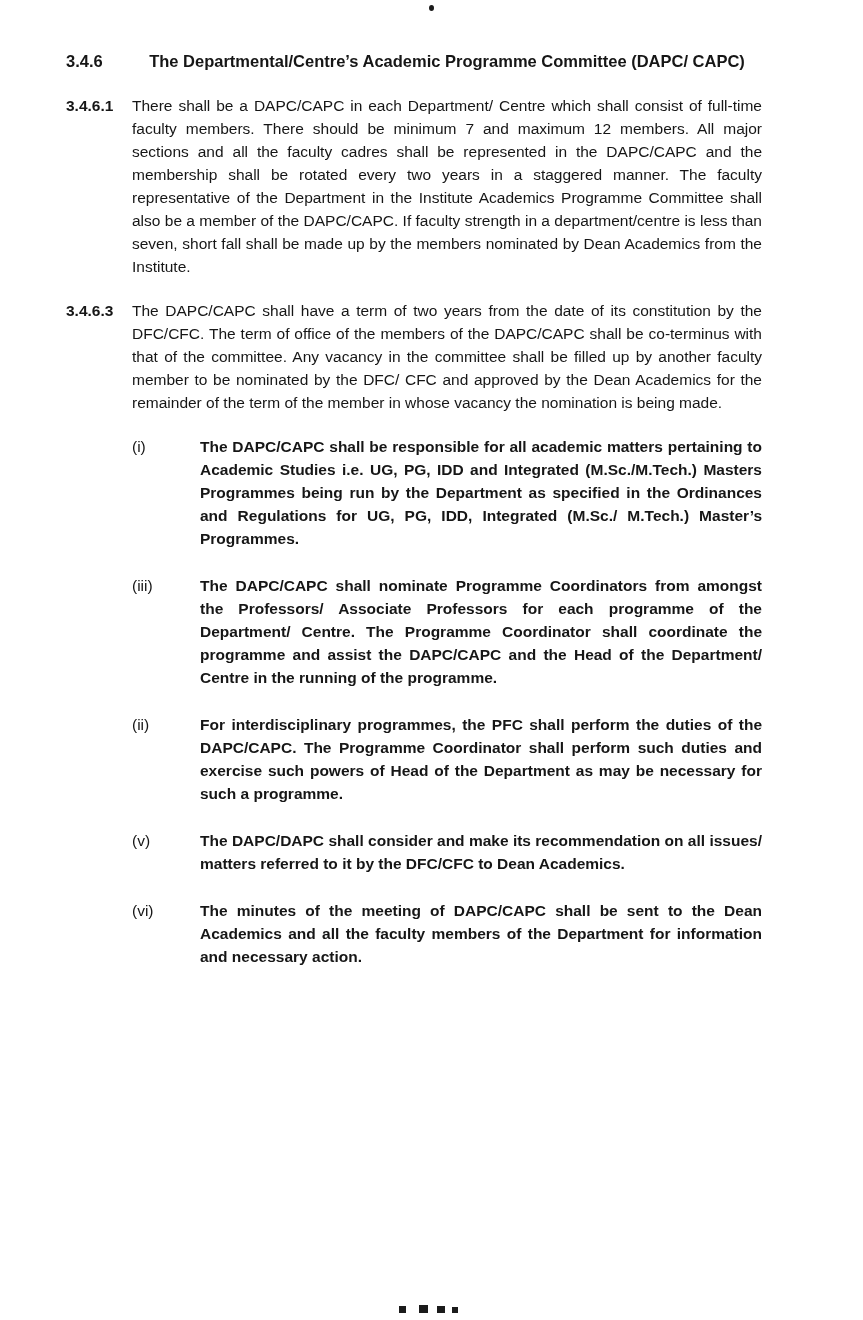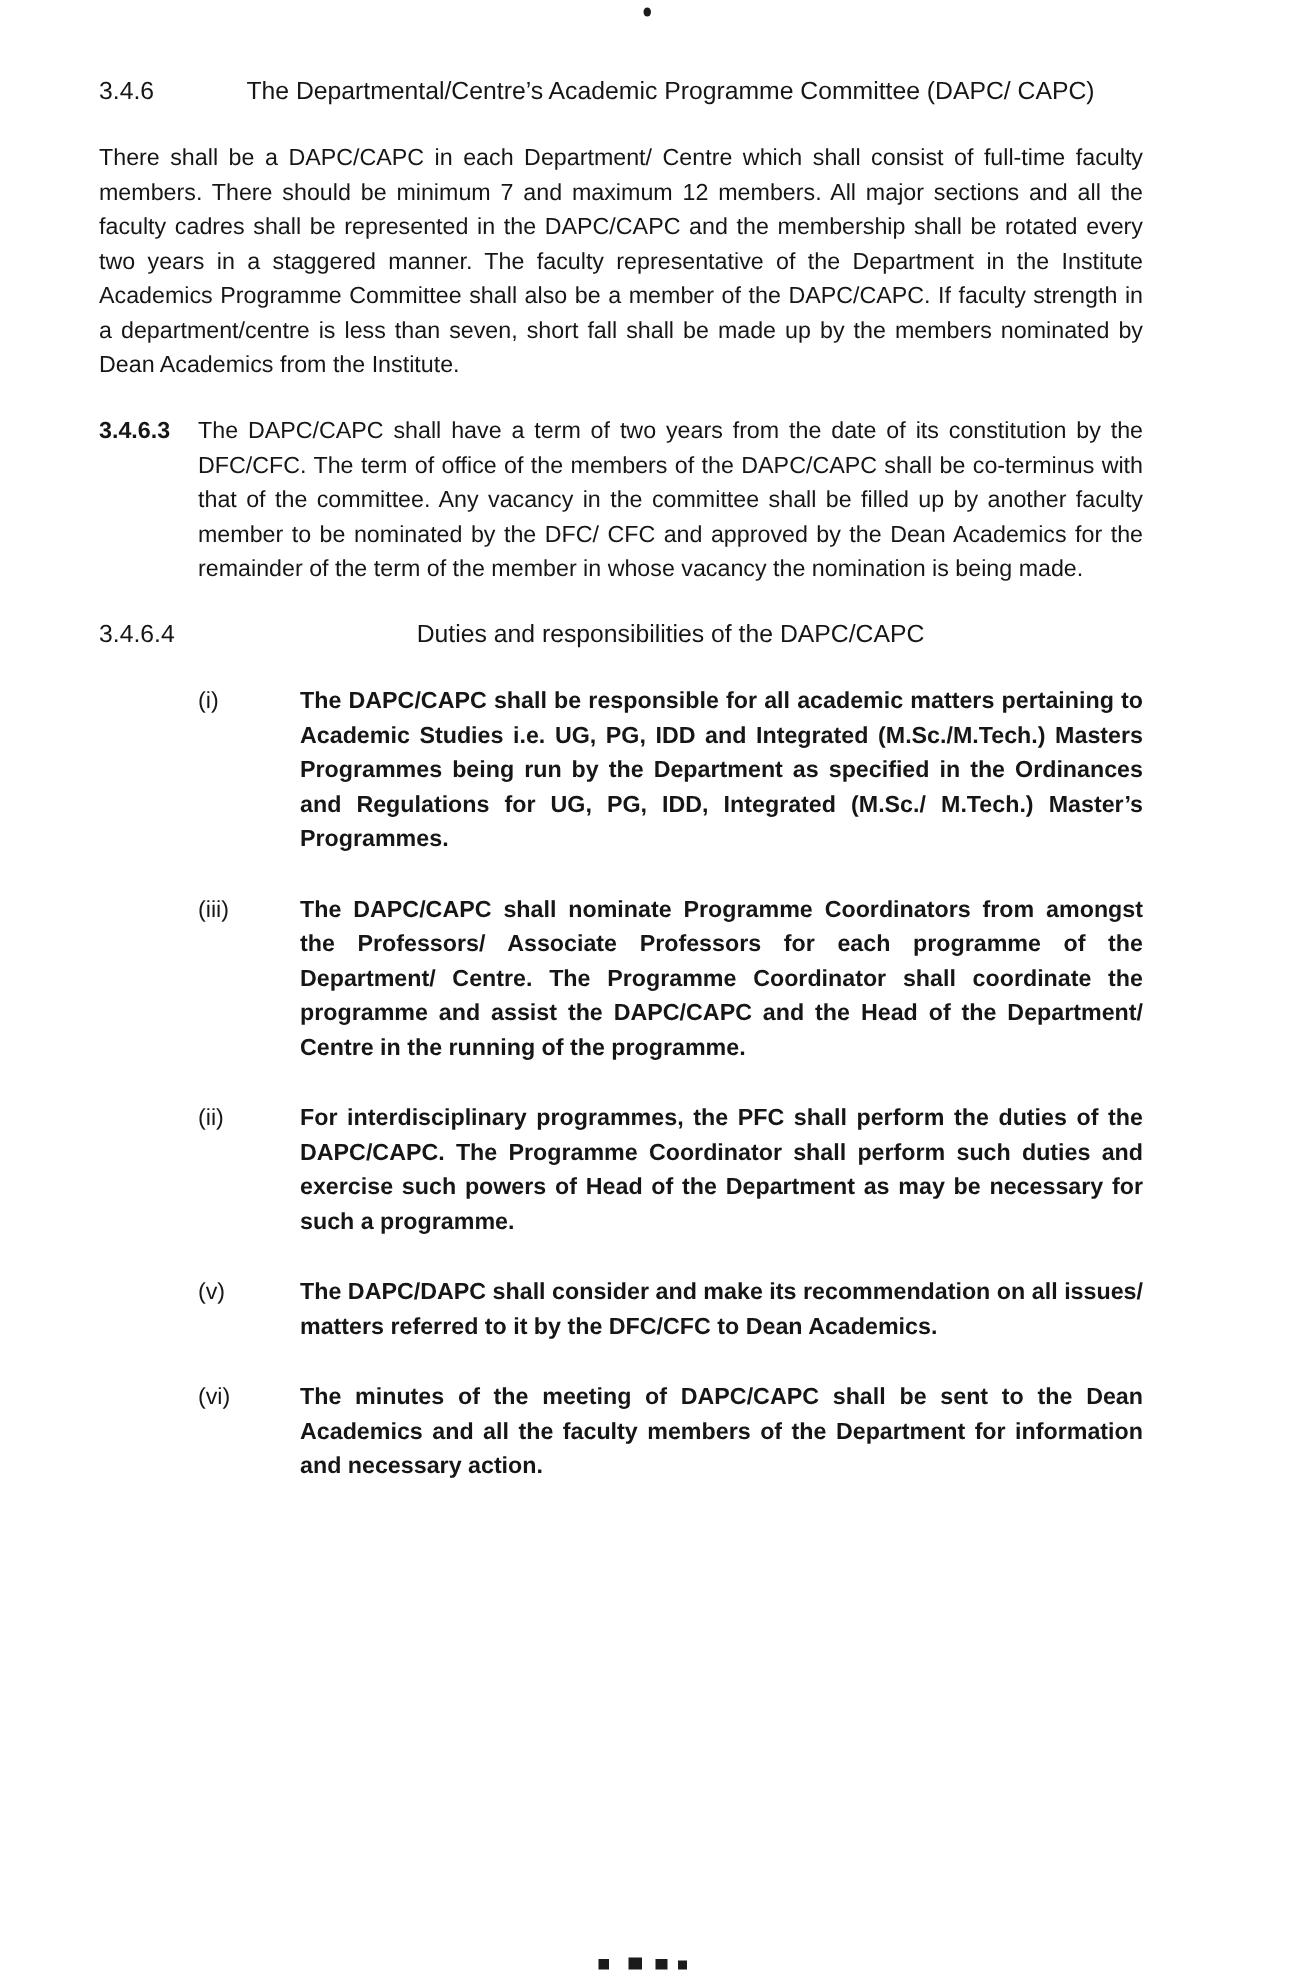--- a/index.html
+++ b/index.html
@@ -17,21 +17,21 @@
     position: absolute;
     left: 66px;
     top: 50px;
     width: 696px;
     font-size: 15.5px;
     line-height: 23px;
   }
   .sec { display: flex; margin-bottom: 21px; }
   .num { width: 66px; flex: 0 0 66px; font-weight: 700; }
   .body { flex: 1; text-align: justify; }
-  .sec.head .num, .sec.head .body { font-weight: 400; font-size: 16.5px; line-height: 23px; }
+  .sec.head .num, .sec.head .body { font-weight: 700; font-size: 16.5px; line-height: 23px; }
   .sec.head .body { text-align: center; }
   .duties { margin-left: 66px; margin-top: 0; }
   .duty { display: flex; margin-bottom: 24px; }
   .marker { width: 68px; flex: 0 0 68px; }
   .dbody { flex: 1; text-align: justify; font-weight: bold; }
   
   .frag { position: absolute; background: #1b1b1b; }
   .frag-top { left: 429px; top: 5px; width: 5px; height: 6px; border-radius: 50%; }
   .frag-b1 { left: 399px; top: 1306px; width: 7px; height: 7px; }
   .frag-b2 { left: 419px; top: 1305px; width: 9px; height: 8px; }
@@ -44,33 +44,30 @@
 <div class="frag frag-top"></div>
 
 <div class="page">
 
   <div class="sec head">
     <div class="num">3.4.6</div>
     <div class="body">The Departmental/Centre’s Academic Programme Committee (DAPC/ CAPC)</div>
   </div>
 
   <div class="sec">
+    <div class="num">3.4.6.1</div>
     <div class="body">There shall be a DAPC/CAPC in each Department/ Centre which shall consist of full-time faculty members. There should be minimum 7 and maximum 12 members. All major sections and all the faculty cadres shall be represented in the DAPC/CAPC and the membership shall be rotated every two years in a staggered manner. The faculty representative of the Department in the Institute Academics Programme Committee shall also be a member of the DAPC/CAPC. If faculty strength in a department/centre is less than seven, short fall shall be made up by the members nominated by Dean Academics from the Institute.</div>
   </div>
 
 
   <div class="sec">
     <div class="num">3.4.6.3</div>
     <div class="body">The DAPC/CAPC shall have a term of two years from the date of its constitution by the DFC/CFC. The term of office of the members of the DAPC/CAPC shall be co-terminus with that of the committee. Any vacancy in the committee shall be filled up by another faculty member to be nominated by the DFC/ CFC and approved by the Dean Academics for the remainder of the term of the member in whose vacancy the nomination is being made.</div>
   </div>
 
-  <div class="sec head">
-    <div class="num">3.4.6.4</div>
-    <div class="body">Duties and responsibilities of the DAPC/CAPC</div>
-  </div>
 
   <div class="duties">
 
     <div class="duty">
       <div class="marker">(i)</div>
       <div class="dbody">The DAPC/CAPC shall be responsible for all academic matters pertaining to Academic Studies i.e. UG, PG, IDD and Integrated (M.Sc./M.Tech.) Masters Programmes being run by the Department as specified in the Ordinances and Regulations for UG, PG, IDD, Integrated (M.Sc./ M.Tech.) Master’s Programmes.</div>
     </div>
 
     <div class="duty">
       <div class="marker">(iii)</div>

